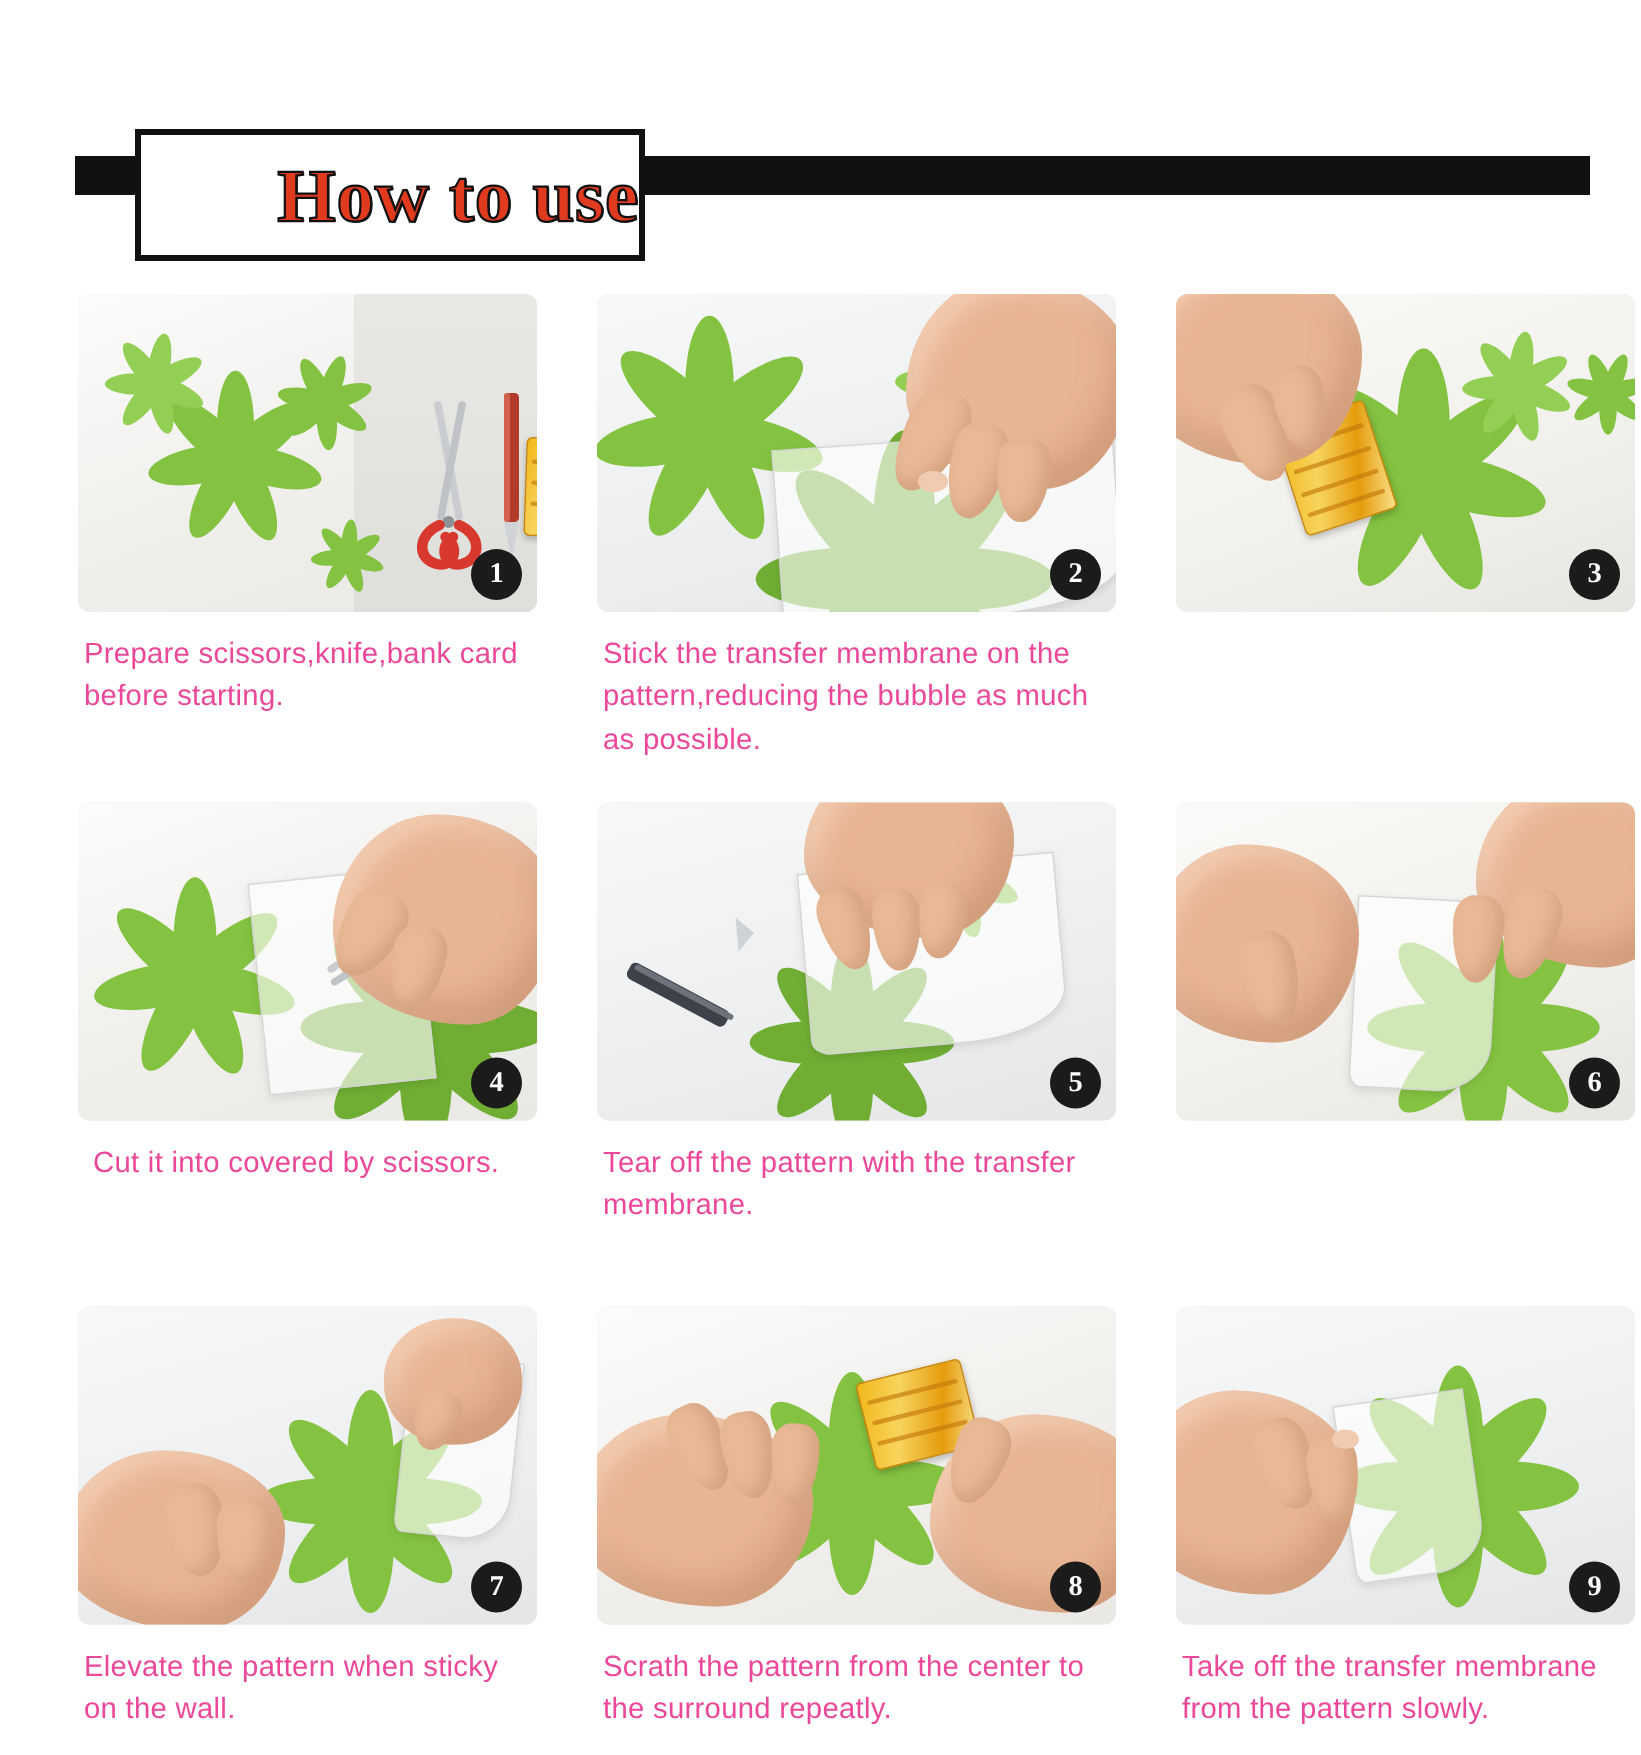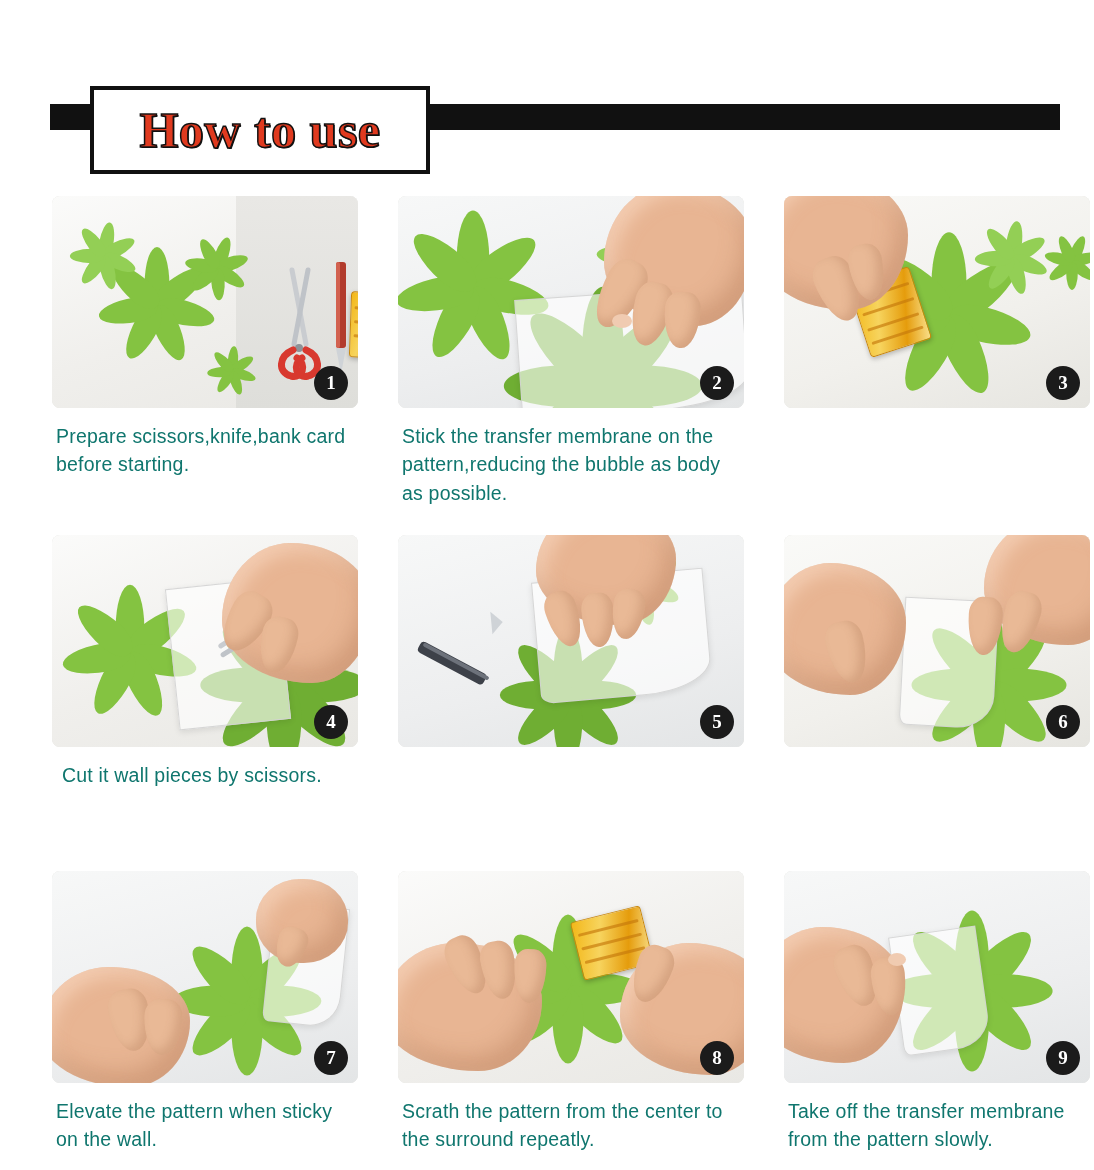--- a/index.html
+++ b/index.html
@@ -41,21 +41,21 @@
     position: absolute;
     left: 40px;
     top: 0px;
     width: 340px;
     height: 88px;
     background: #ffffff;
     border: 4px solid #111111;
     box-sizing: border-box;
     display: flex;
     align-items: center;
-    justify-content: center;
+    justify-content: flex-end;
   }
   .header-title {
     font-family: "Liberation Serif", serif;
     font-weight: bold;
     font-size: 50px;
     letter-spacing: 0.5px;
     color: #e03a1f;
     -webkit-text-stroke: 1.5px #111111;
     text-shadow: 1px 1px 0 #111111;
     white-space: nowrap;
@@ -102,21 +102,21 @@
     font-family: "Liberation Serif", serif;
     display: flex;
     align-items: center;
     justify-content: center;
     z-index: 40;
   }
   .caption {
     margin-top: 14px;
     font-size: 19.5px;
     line-height: 1.45;
-    color: #0f766e;
+    color: #ec4899;
     letter-spacing: 0.2px;
     padding-left: 4px;
     min-height: 82px;
   }
   .caption.indent { padding-left: 10px; }
 
   
   .bg-paper {
     position: absolute;
     inset: 0;
@@ -329,21 +329,21 @@
         <div class="membrane curl" style="left:120px; top:96px; width:226px; height:118px; transform:rotate(-4deg);"></div>
 
         <div class="hand" style="right:-10px; top:-12px; width:150px; height:142px;"></div>
         <div class="finger" style="right:104px; top:62px; width:40px; height:72px; transform:rotate(28deg);"></div>
         <div class="finger" style="right:74px; top:86px; width:38px; height:64px; transform:rotate(14deg);"></div>
         <div class="finger" style="right:44px; top:96px; width:36px; height:56px; transform:rotate(4deg);"></div>
         <div class="nail" style="right:112px; top:118px; width:20px; height:14px;"></div>
 
         <div class="badge">2</div>
       </div>
-      <div class="caption">Stick the transfer membrane on the pattern,reducing the bubble as body as possible.</div>
+      <div class="caption">Stick the transfer membrane on the pattern,reducing the bubble as much as possible.</div>
     </div>
 
     <div class="cell row-gap-1">
       <div class="photo">
         <div class="bg-paper warm"></div>
 
         <div class="flower" style="left:165px; top:120px;">
           <div class="petal" style="transform:rotate(0deg) scale(1.35);"></div>
           <div class="petal" style="transform:rotate(52deg) scale(1.35);"></div>
           <div class="petal" style="transform:rotate(104deg) scale(1.35);"></div>
@@ -418,21 +418,21 @@
           <path d="M62 30 C78 24, 84 38, 72 44" fill="none" stroke="#d8392f" stroke-width="8" stroke-linecap="round"></path>
           <path d="M68 42 C82 42, 84 56, 70 56" fill="none" stroke="#d8392f" stroke-width="8" stroke-linecap="round"></path>
         </svg>
 
         <div class="hand" style="right:-14px; top:8px; width:150px; height:140px;"></div>
         <div class="finger" style="right:92px; top:56px; width:40px; height:62px; transform:rotate(30deg);"></div>
         <div class="finger" style="right:62px; top:82px; width:36px; height:56px; transform:rotate(12deg);"></div>
 
         <div class="badge">4</div>
       </div>
-      <div class="caption indent">Cut it wall pieces by scissors.</div>
+      <div class="caption indent">Cut it into covered by scissors.</div>
     </div>
 
     <div class="cell row-gap-1">
       <div class="photo">
         <div class="bg-paper cool"></div>
 
         <div class="flower dark" style="left:170px; top:160px;">
           <div class="petal" style="transform:rotate(0deg) scale(1.1);"></div>
           <div class="petal" style="transform:rotate(45deg) scale(1.1);"></div>
           <div class="petal" style="transform:rotate(90deg) scale(1.1);"></div>
@@ -460,20 +460,21 @@
           <path d="M86 8 L100 16 L92 30 Z" fill="#cfd3d7" transform="rotate(14 86 8)"></path>
         </svg>
 
         <div class="hand" style="left:138px; top:-30px; width:140px; height:120px;"></div>
         <div class="finger" style="left:150px; top:56px; width:32px; height:56px; transform:rotate(-18deg);"></div>
         <div class="finger" style="left:184px; top:58px; width:32px; height:54px; transform:rotate(-4deg);"></div>
         <div class="finger" style="left:214px; top:54px; width:32px; height:50px; transform:rotate(8deg);"></div>
 
         <div class="badge">5</div>
       </div>
+      <div class="caption">Tear off the pattern with the transfer membrane.</div>
     </div>
 
     <div class="cell row-gap-1">
       <div class="photo">
         <div class="bg-paper warm"></div>
 
         <div class="flower" style="left:205px; top:150px;">
           <div class="petal" style="transform:rotate(0deg) scale(1.25);"></div>
           <div class="petal" style="transform:rotate(45deg) scale(1.25);"></div>
           <div class="petal" style="transform:rotate(90deg) scale(1.25);"></div>

